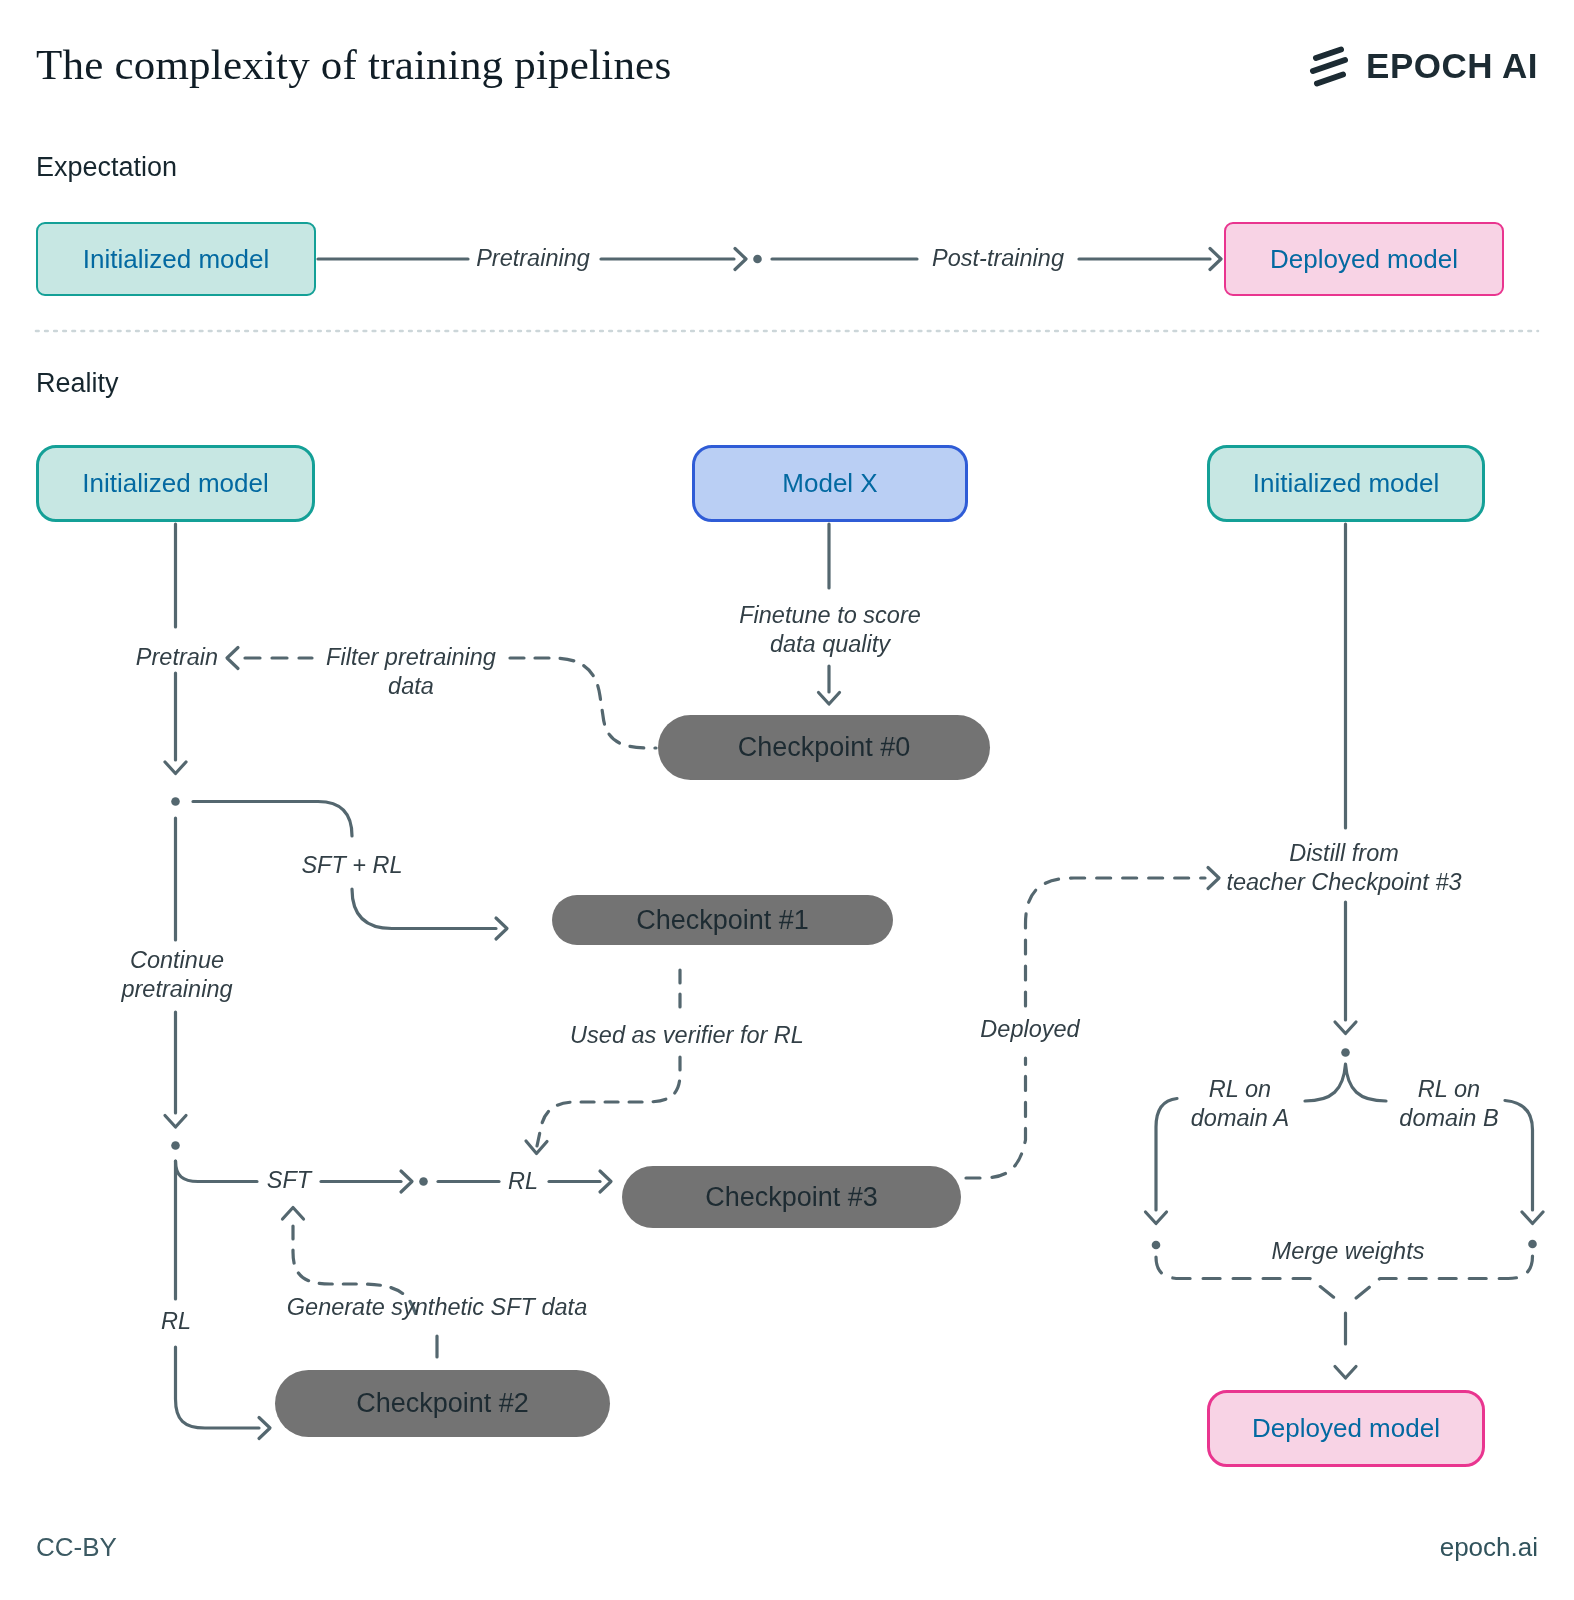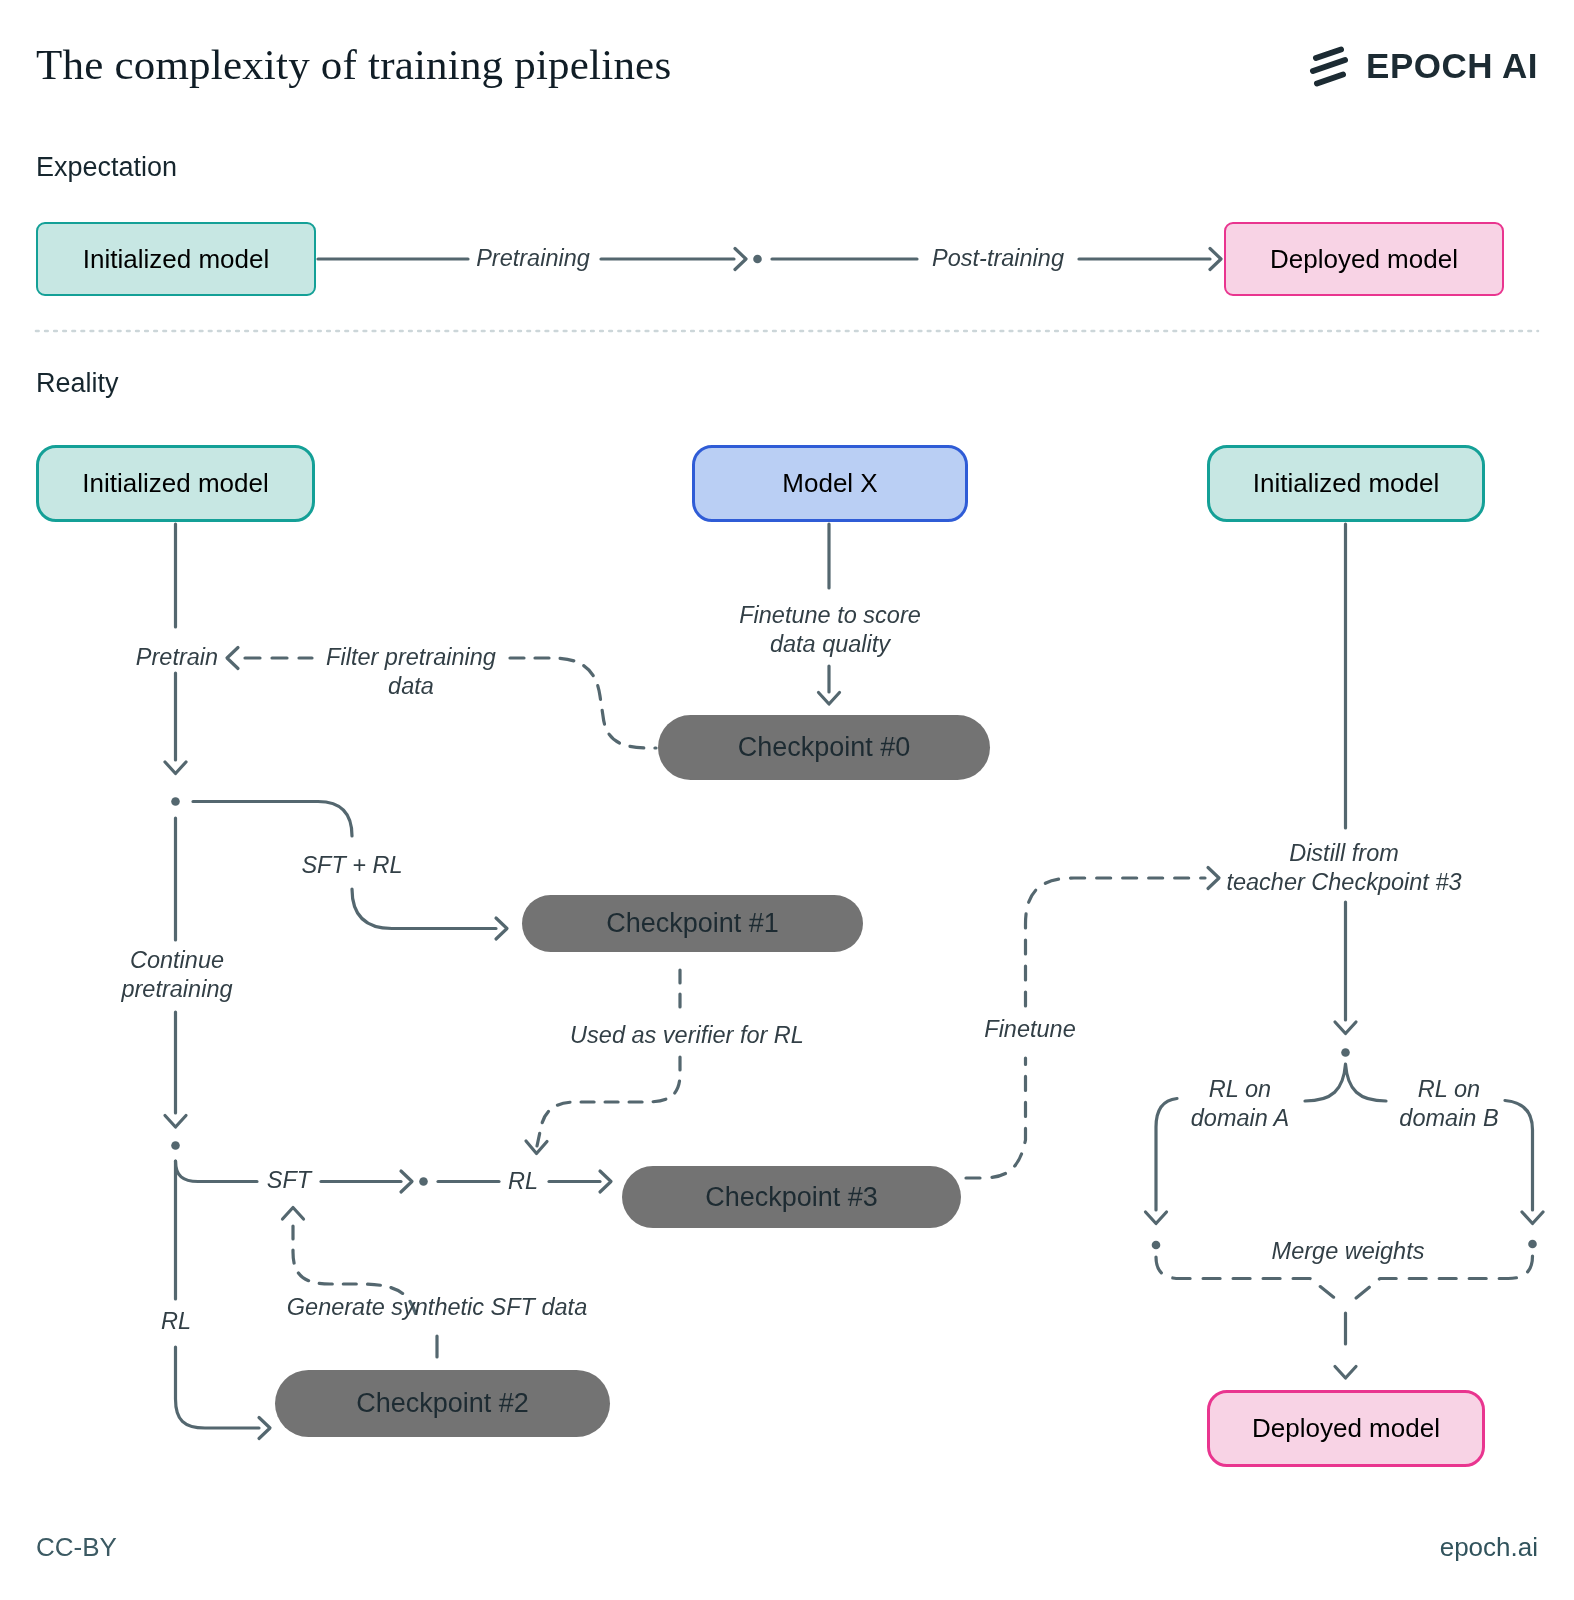--- a/index.html
+++ b/index.html
@@ -5,21 +5,21 @@
   html,body{margin:0;padding:0;background:#ffffff;}
   #canvas{position:relative;width:1574px;height:1600px;background:#ffffff;overflow:hidden;
           font-family:"Liberation Sans", sans-serif;color:#16242c;}
   .abs{position:absolute;}
   #title{left:36px;top:40px;font-family:"Liberation Serif", serif;font-size:43px;font-weight:500;
          color:#101d26;letter-spacing:0.2px;}
   #brand{right:36px;top:44px;display:flex;align-items:center;gap:13px;}
   #brand .brand-text{font-size:35px;font-weight:700;color:#1c2b33;letter-spacing:0.5px;}
   .section-label{left:36px;font-size:27px;font-weight:500;color:#16262e;}
   .box{position:absolute;display:flex;align-items:center;justify-content:center;box-sizing:border-box;
-       font-size:26px;font-weight:500;color:#000000;text-align:center;}
+       font-size:26px;font-weight:500;color:#0369a1;text-align:center;}
   .teal{background:#c7e7e3;border:3px solid #14a097;border-radius:20px;}
   .pink{background:#f8d3e5;border:3px solid #e9358f;border-radius:20px;}
   .blue{background:#bacff4;border:3px solid #2f5cd6;border-radius:20px;}
   .exp{border-radius:9px;border-width:2.5px;}
   .pill{position:absolute;background:#737373;border-radius:34px;display:flex;align-items:center;
         justify-content:center;font-size:27px;color:#1d2b32;}
   .lbl{position:absolute;transform:translate(-50%,-50%);font-style:italic;font-size:23.5px;
        color:#323f46;text-align:center;line-height:1.24;white-space:nowrap;}
   .lbl span{display:block;}
   svg.connectors{position:absolute;left:0;top:0;}
@@ -150,37 +150,37 @@
   <div class="lbl" style="left:289px;top:1181px;">SFT</div>
   <div class="lbl" style="left:523px;top:1182px;">RL</div>
   <div class="lbl" style="left:176px;top:1322px;">RL</div>
   <div class="lbl" style="left:437px;top:1308px;">Generate synthetic SFT data</div>
 
   <div class="lbl" style="left:830px;top:630px;">
     <span>Finetune to score</span>
     <span>data quality</span>
   </div>
 
-  <div class="lbl" style="left:1030px;top:1030px;">Finetune</div>
+  <div class="lbl" style="left:1030px;top:1030px;">Deployed</div>
   <div class="lbl" style="left:1344px;top:868px;">
     <span>Distill from</span>
     <span>teacher Checkpoint #3</span>
   </div>
   <div class="lbl" style="left:1240px;top:1104px;">
     <span>RL on</span>
     <span>domain A</span>
   </div>
   <div class="lbl" style="left:1449px;top:1104px;">
     <span>RL on</span>
     <span>domain B</span>
   </div>
   <div class="lbl" style="left:1348px;top:1252px;">Merge weights</div>
 
   <div class="pill" style="left:658px;top:715px;width:332px;height:65px;">Checkpoint #0</div>
-  <div class="pill" style="left:522px;top:895px;width:341px;height:57px;">Checkpoint #1</div>
+  <div class="pill" style="left:552px;top:895px;width:341px;height:50px;">Checkpoint #1</div>
   <div class="pill" style="left:622px;top:1150px;width:339px;height:62px;margin-top:16px;">Checkpoint #3</div>
   <div class="pill" style="left:275px;top:1370px;width:335px;height:67px;">Checkpoint #2</div>
 
   <div class="box pink" style="left:1207px;top:1390px;width:278px;height:77px;">Deployed model</div>
 
   <div class="abs footer" style="left:36px;">CC-BY</div>
   <div class="abs footer" style="right:36px;color:#31535c;">epoch.ai</div>
 
 </div>
 

